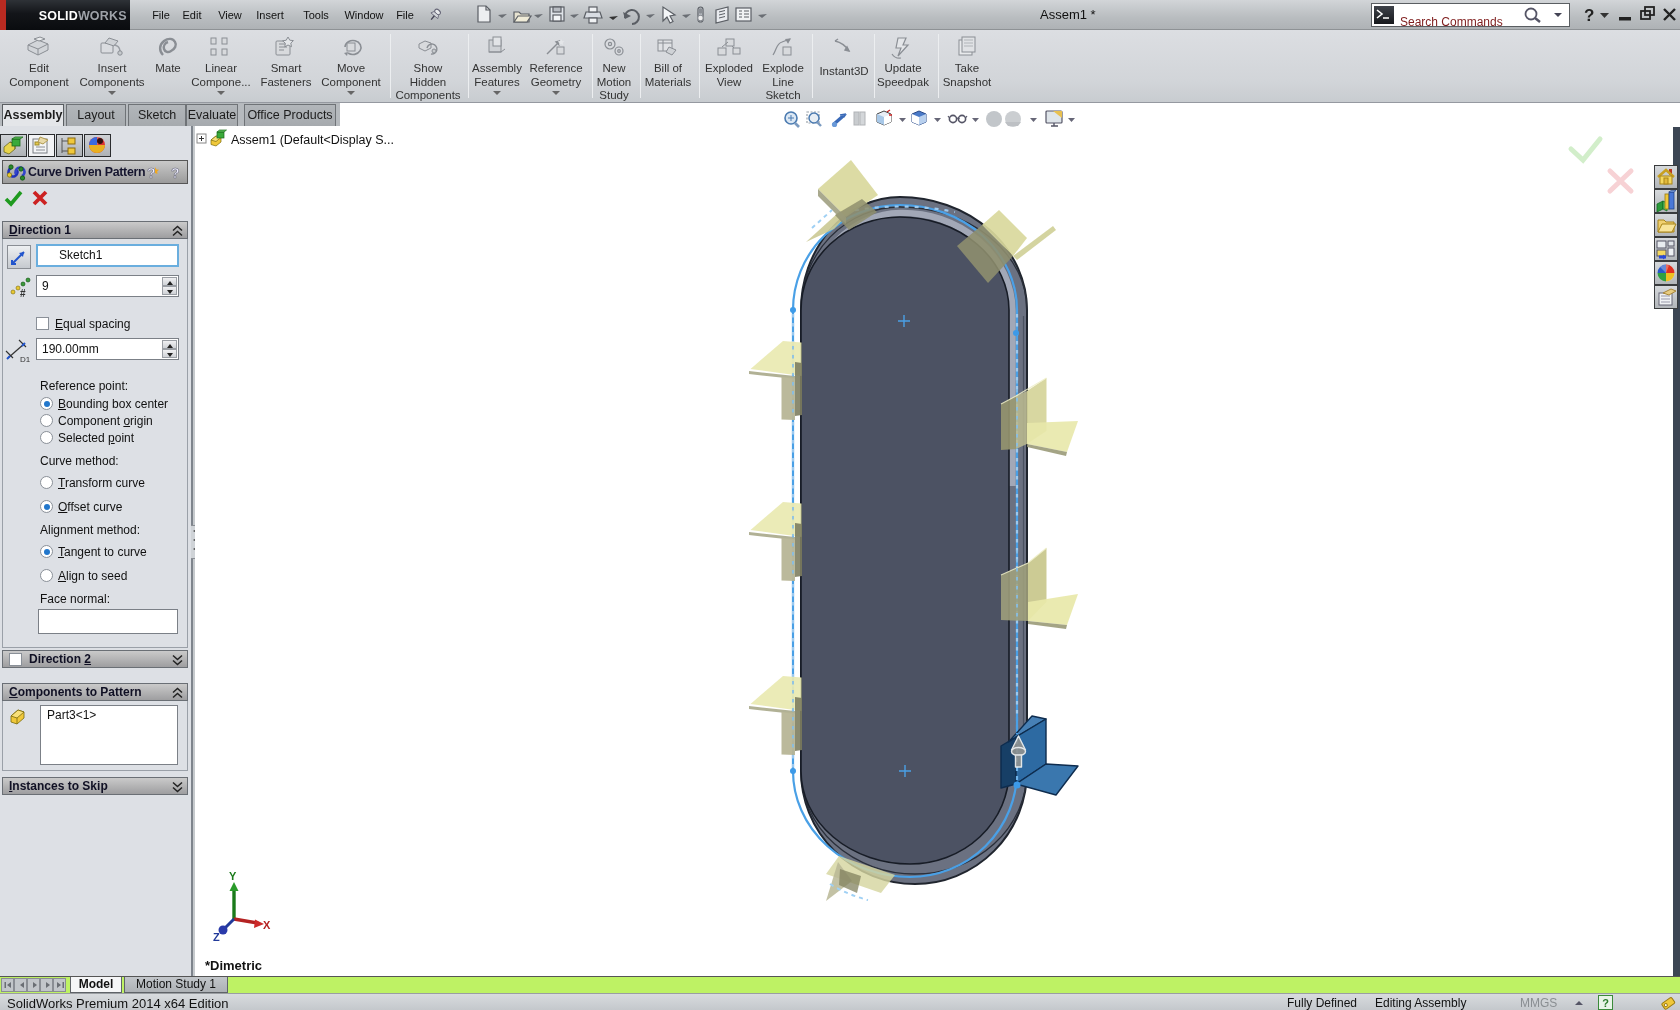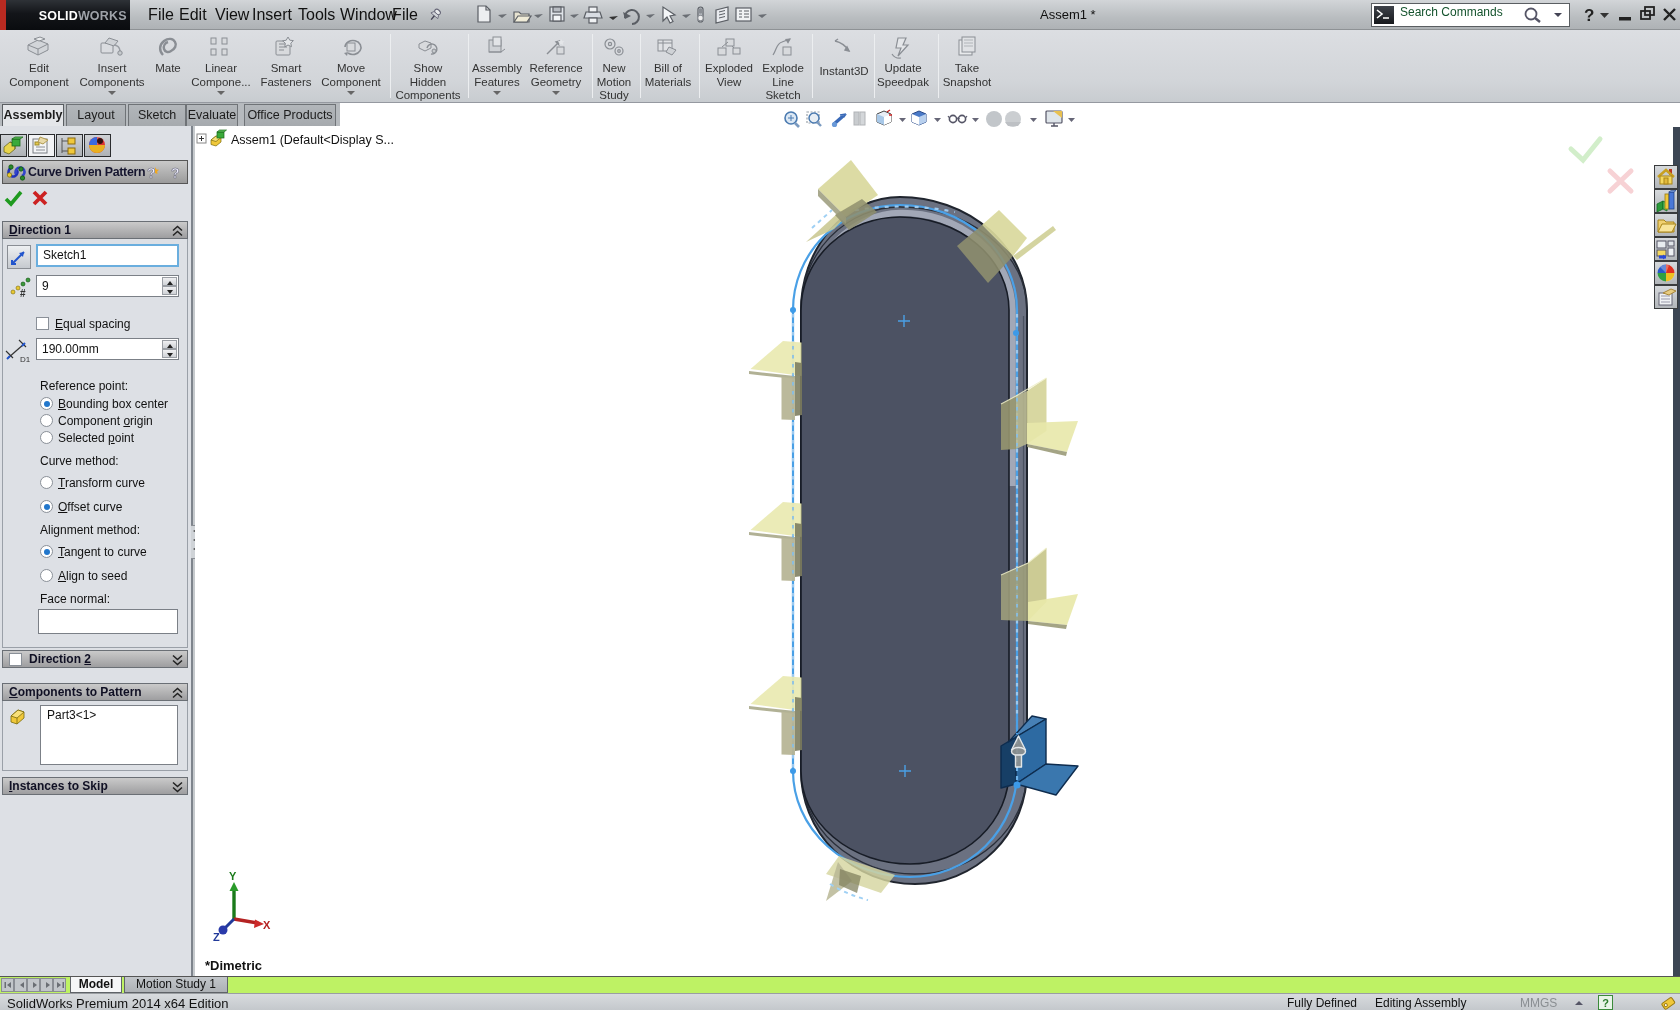--- a/index.html
+++ b/index.html
@@ -8,26 +8,26 @@
 .abs { position:absolute; }
 
 
 #titlebar { position:absolute; left:0; top:0; width:1680px; height:30px;
   background:linear-gradient(#d2d5d8,#b9bdc0 60%,#aeb2b5); border-bottom:1px solid #8e9295; }
 #redstrip { position:absolute; left:0; top:0; width:6px; height:30px; background:#b92a21; }
 #logoblk { position:absolute; left:6px; top:0; width:124px; height:30px; background:linear-gradient(#2e3237,#131519 45%,#0a0c0f); color:#fff; }
 #logoblk .tds { position:absolute; left:7px; top:3px; font-size:18px; font-style:italic; font-weight:bold;margin-top:47px; }
 #logoblk .sw1 { position:absolute; left:29px; top:9px; font-size:12.5px; font-weight:bold; letter-spacing:0.2px; color:#fff; }
 #logoblk .sw2 { color:#9ea2a8; font-weight:bold; }
-.menu { position:absolute; top:0; height:30px; line-height:30px; font-size:16px; color:#111; text-align:center; }
+.menu { position:absolute; top:0; height:30px; line-height:30px; font-size:11px; color:#111; text-align:center; }
 #qat { position:absolute; top:4px; left:470px; }
 #swtitle { position:absolute; top:0; height:30px; line-height:30px; left:1040px; font-size:13px; color:#111; }
 #searchbox { position:absolute; left:1371px; top:3px; width:199px; height:24px; background:#fff; border:1px solid #5a5e62; }
 #searchbox .sicon { position:absolute; left:2px; top:2px; width:20px; height:18px; background:linear-gradient(#3e424a,#17191d); }
-#searchbox .stext { position:absolute; left:28px; top:1px; font-size:12px; color:#14532d; }
+#searchbox .stext { position:absolute; left:28px; top:11px; font-size:12px; color:#7f1d1d; }
 #wbtns { position:absolute; left:1578px; top:0; height:30px; }
 
 
 #ribbon { position:absolute; left:0; top:30px; width:1680px; height:73px;
   background:linear-gradient(#dcdee2,#d2d5d9 70%,#c8ccd0); border-bottom:1px solid #9599a0; }
 .rbtn { position:absolute; top:3px; text-align:center; font-size:11.5px; color:#333; line-height:13.5px; }
 .rbtn .ric { display:block; margin:2px auto 3px auto; }
 .rbtn .caret { display:block; margin:1px auto 0 auto; width:0; height:0; border-left:4px solid transparent; border-right:4px solid transparent; border-top:4px solid #666; }
 .rsep { position:absolute; top:4px; width:1px; height:64px; background:#9a9ea4; border-right:1px solid #eceef0; }
 
@@ -398,21 +398,21 @@
           <path d="M1 5.5 L5.5 1.5 L10 5.5 M1 10.5 L5.5 6.5 L10 10.5" stroke="#222" fill="none" stroke-width="1.5"></path>
         </svg></div>
     <div class="gbox" style="top:113px;height:409px;"></div>
     <div class="abs" style="left:7px;top:119px;width:24px;height:24px;background:linear-gradient(#eef0f2,#c6cacf);border:1px solid #8a8e94;">
       <svg width="22" height="22" viewBox="0 0 22 22">
           <path d="M4 18 L16 6" stroke="#2255cc" stroke-width="2" fill="none"></path>
           <path d="M16 6 l-5 1 4 4 z" fill="#2255cc"></path>
           <path d="M8 18 l-4 0 0 -4" fill="none" stroke="#2255cc" stroke-width="2"></path>
         </svg>
     </div>
-    <div class="winput" style="left:36px;top:118px;width:143px;height:23px;border:2px solid #6aaede;line-height:19px;"><span style="margin-left:5px;">Sketch1</span></div>
+    <div class="winput" style="left:36px;top:118px;width:143px;height:23px;border:2px solid #6aaede;line-height:19px;padding-left:16px;"><span style="margin-left:5px;">Sketch1</span></div>
     <svg class="abs" style="left:8px;top:150px;" width="24" height="22" viewBox="0 0 24 22">
         <g>
           <circle cx="5" cy="16" r="2" fill="#e8c832" stroke="#7a6a0a" stroke-width="0.6"></circle>
           <circle cx="10" cy="12" r="2" fill="#e8c832" stroke="#7a6a0a" stroke-width="0.6"></circle>
           <circle cx="15" cy="8" r="2" fill="#3a9a3a" stroke="#0a4a0a" stroke-width="0.6"></circle>
           <circle cx="20" cy="4" r="2" fill="#3a9a3a" stroke="#0a4a0a" stroke-width="0.6"></circle>
           <text x="12" y="21" font-size="10" font-weight="bold" fill="#333">#</text>
         </g>
       </svg>
     <div class="winput" style="left:36px;top:149px;width:143px;height:22px;line-height:20px;"><span style="margin-left:5px;">9</span>

